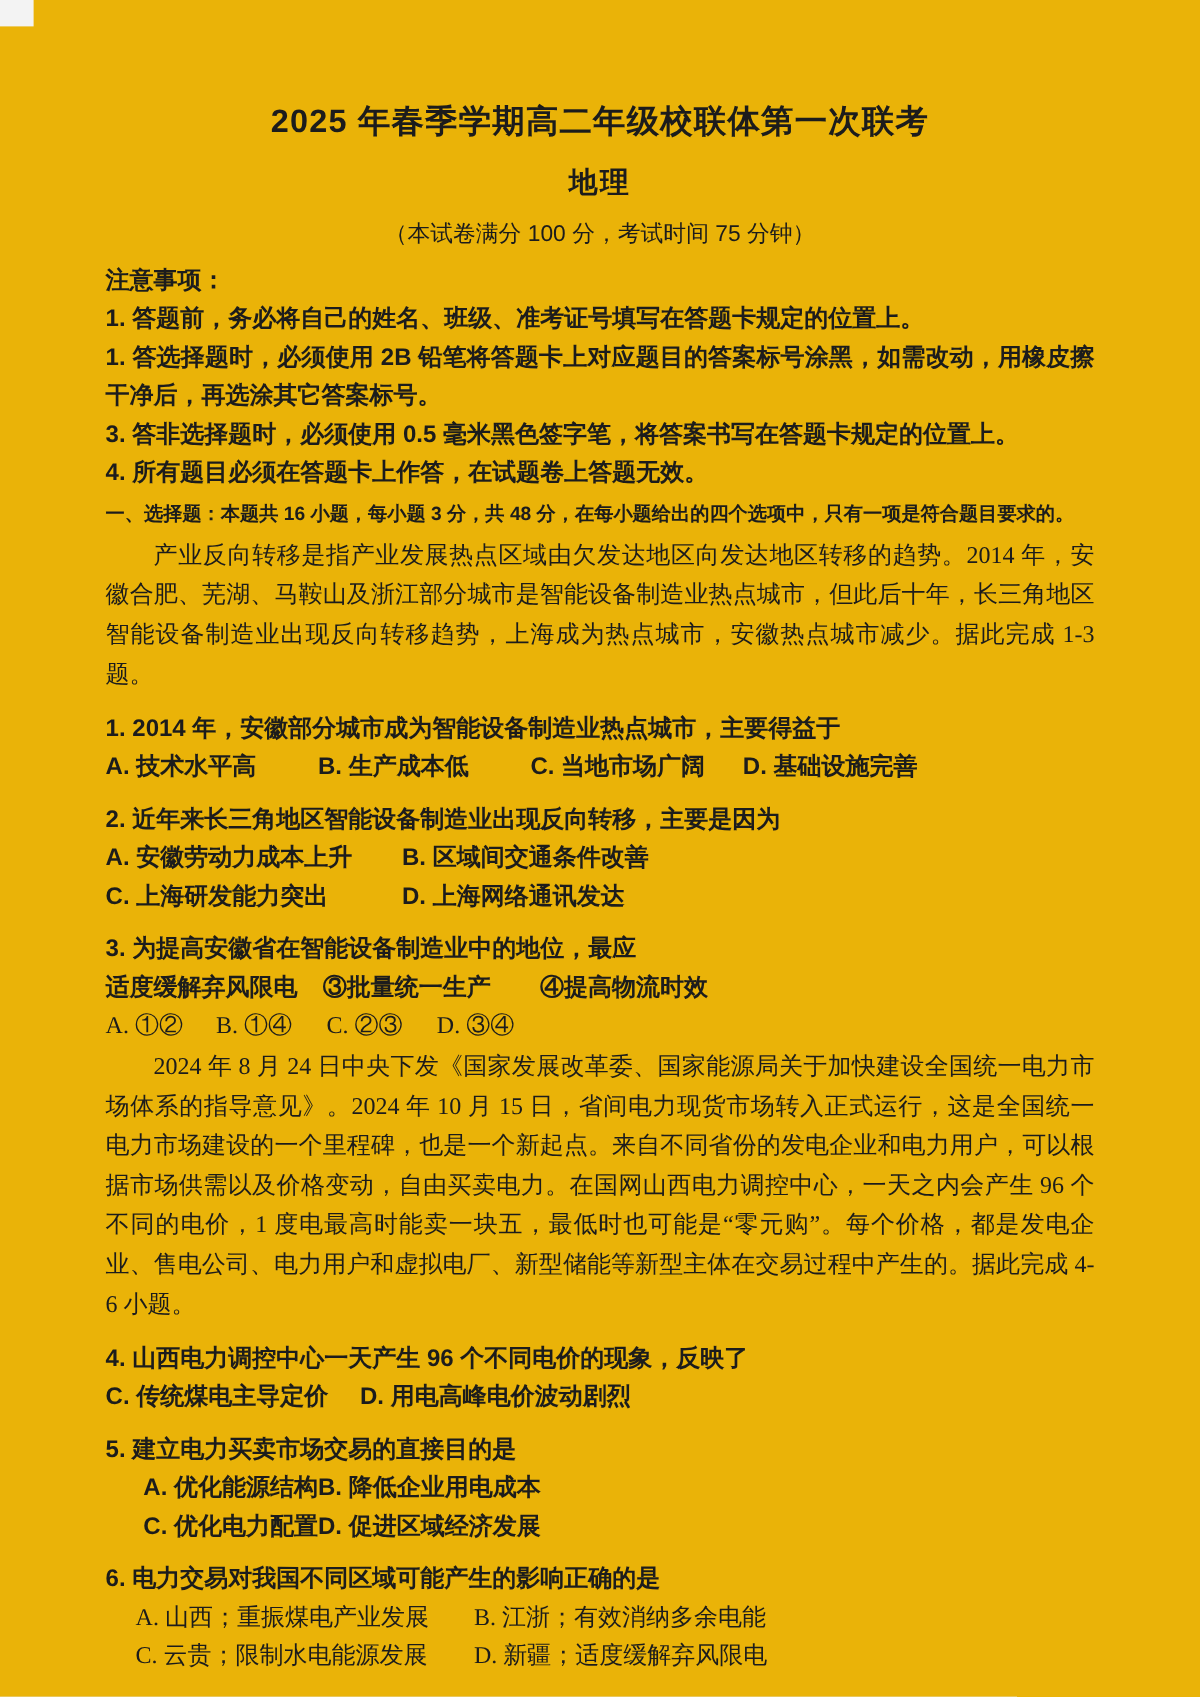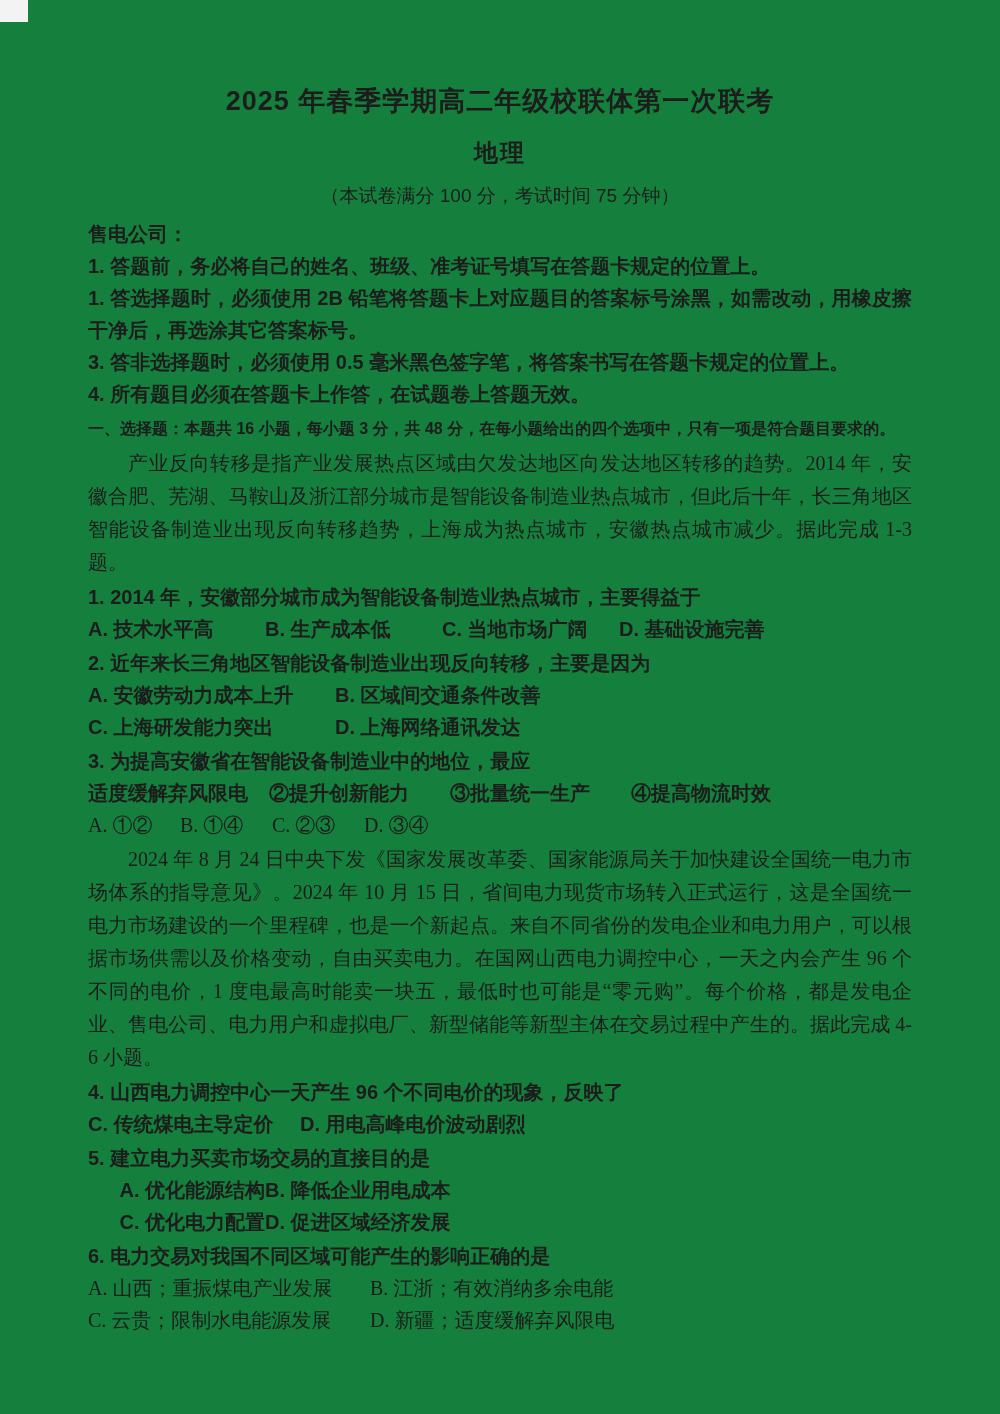--- a/index.html
+++ b/index.html
@@ -1,21 +1,21 @@
 <!DOCTYPE html>
 <html lang="zh"><head>
 <meta charset="utf-8">
 <style>
   html, body { margin: 0; padding: 0; background: #e8e8e8; }
   .page {
     position: relative;
     width: 1000px;
     height: 1414px;
     margin: 0 auto;
-    background: #15803d;
+    background: #eab308;
     color: #1c1c1c;
     box-sizing: border-box;
     padding: 84px 88px 0 88px;
     font-family: "Liberation Sans", sans-serif;
     overflow: hidden;
   }
   .doc-title {
     font-size: 27px;
     font-weight: 700;
     text-align: center;
@@ -63,56 +63,56 @@
     line-height: 33px;
     text-align: justify;
     text-indent: 2em;
     margin: 2px 0 2px 0;
   }
   .question { margin: 0; }
   .stem {
     font-size: 20px;
     font-weight: 700;
     line-height: 32px;
-    margin-top: 2px;
+    margin-top: 12px;
   }
   .opt-row {
     display: flex;
     font-size: 20px;
     font-weight: 700;
     line-height: 32px;
   }
   .opt { flex: 0 0 auto; white-space: nowrap; }
   .serif-row { font-family: "Liberation Serif", serif; font-weight: 400; }
   .w177 { width: 177px; }
   .w181 { width: 181px; }
   .w92  { width: 92px;  }
   .colq2 { width: 247px; }
   .colq4 { width: 212px; }
   .colq5 { width: 177px; text-align: right; }
-  .colq6 { width: 282px; }
+  .colq6 { width: 282px; margin-left: 25px; }
   .scan-artifact {
     position: absolute;
     left: 0; top: 0;
     width: 28px; height: 22px;
     background: #f3f3f3;
   }
 </style>
 </head>
 <body>
 
 <div class="page">
   <div class="scan-artifact"></div>
 
   <div class="doc-title">2025 年春季学期高二年级校联体第一次联考</div>
   <div class="doc-subject">地理</div>
   <div class="doc-info">（本试卷满分 100 分，考试时间 75 分钟）</div>
 
   <div>
-    <div class="notice-heading">售电公司：</div>
+    <div class="notice-heading">注意事项：</div>
     <div class="notice-item">1. 答题前，务必将自己的姓名、班级、准考证号填写在答题卡规定的位置上。</div>
     <div class="notice-item">1. 答选择题时，必须使用 2B 铅笔将答题卡上对应题目的答案标号涂黑，如需改动，用橡皮擦干净后，再选涂其它答案标号。</div>
     <div class="notice-item">3. 答非选择题时，必须使用 0.5 毫米黑色签字笔，将答案书写在答题卡规定的位置上。</div>
     <div class="notice-item">4. 所有题目必须在答题卡上作答，在试题卷上答题无效。</div>
   </div>
 
   <div class="section-heading">一、选择题：本题共 16 小题，每小题 3 分，共 48 分，在每小题给出的四个选项中，只有一项是符合题目要求的。</div>
 
   <div class="passage">产业反向转移是指产业发展热点区域由欠发达地区向发达地区转移的趋势。2014 年，安徽合肥、芜湖、马鞍山及浙江部分城市是智能设备制造业热点城市，但此后十年，长三角地区智能设备制造业出现反向转移趋势，上海成为热点城市，安徽热点城市减少。据此完成 1-3 题。</div>
 
@@ -135,21 +135,20 @@
     <div class="opt-row">
       <span class="opt colq2">C. 上海研发能力突出</span>
       <span class="opt">D. 上海网络通讯发达</span>
     </div>
   </div>
 
   <div class="question">
     <div class="stem">3. 为提高安徽省在智能设备制造业中的地位，最应</div>
     <div class="opt-row">
       <span class="opt w181">适度缓解弃风限电</span>
-      <span class="opt w181">②提升创新能力</span>
       <span class="opt w181">③批量统一生产</span>
       <span class="opt">④提高物流时效</span>
     </div>
     <div class="opt-row serif-row">
       <span class="opt w92">A. ①②</span>
       <span class="opt w92">B. ①④</span>
       <span class="opt w92">C. ②③</span>
       <span class="opt">D. ③④</span>
     </div>
   </div>

